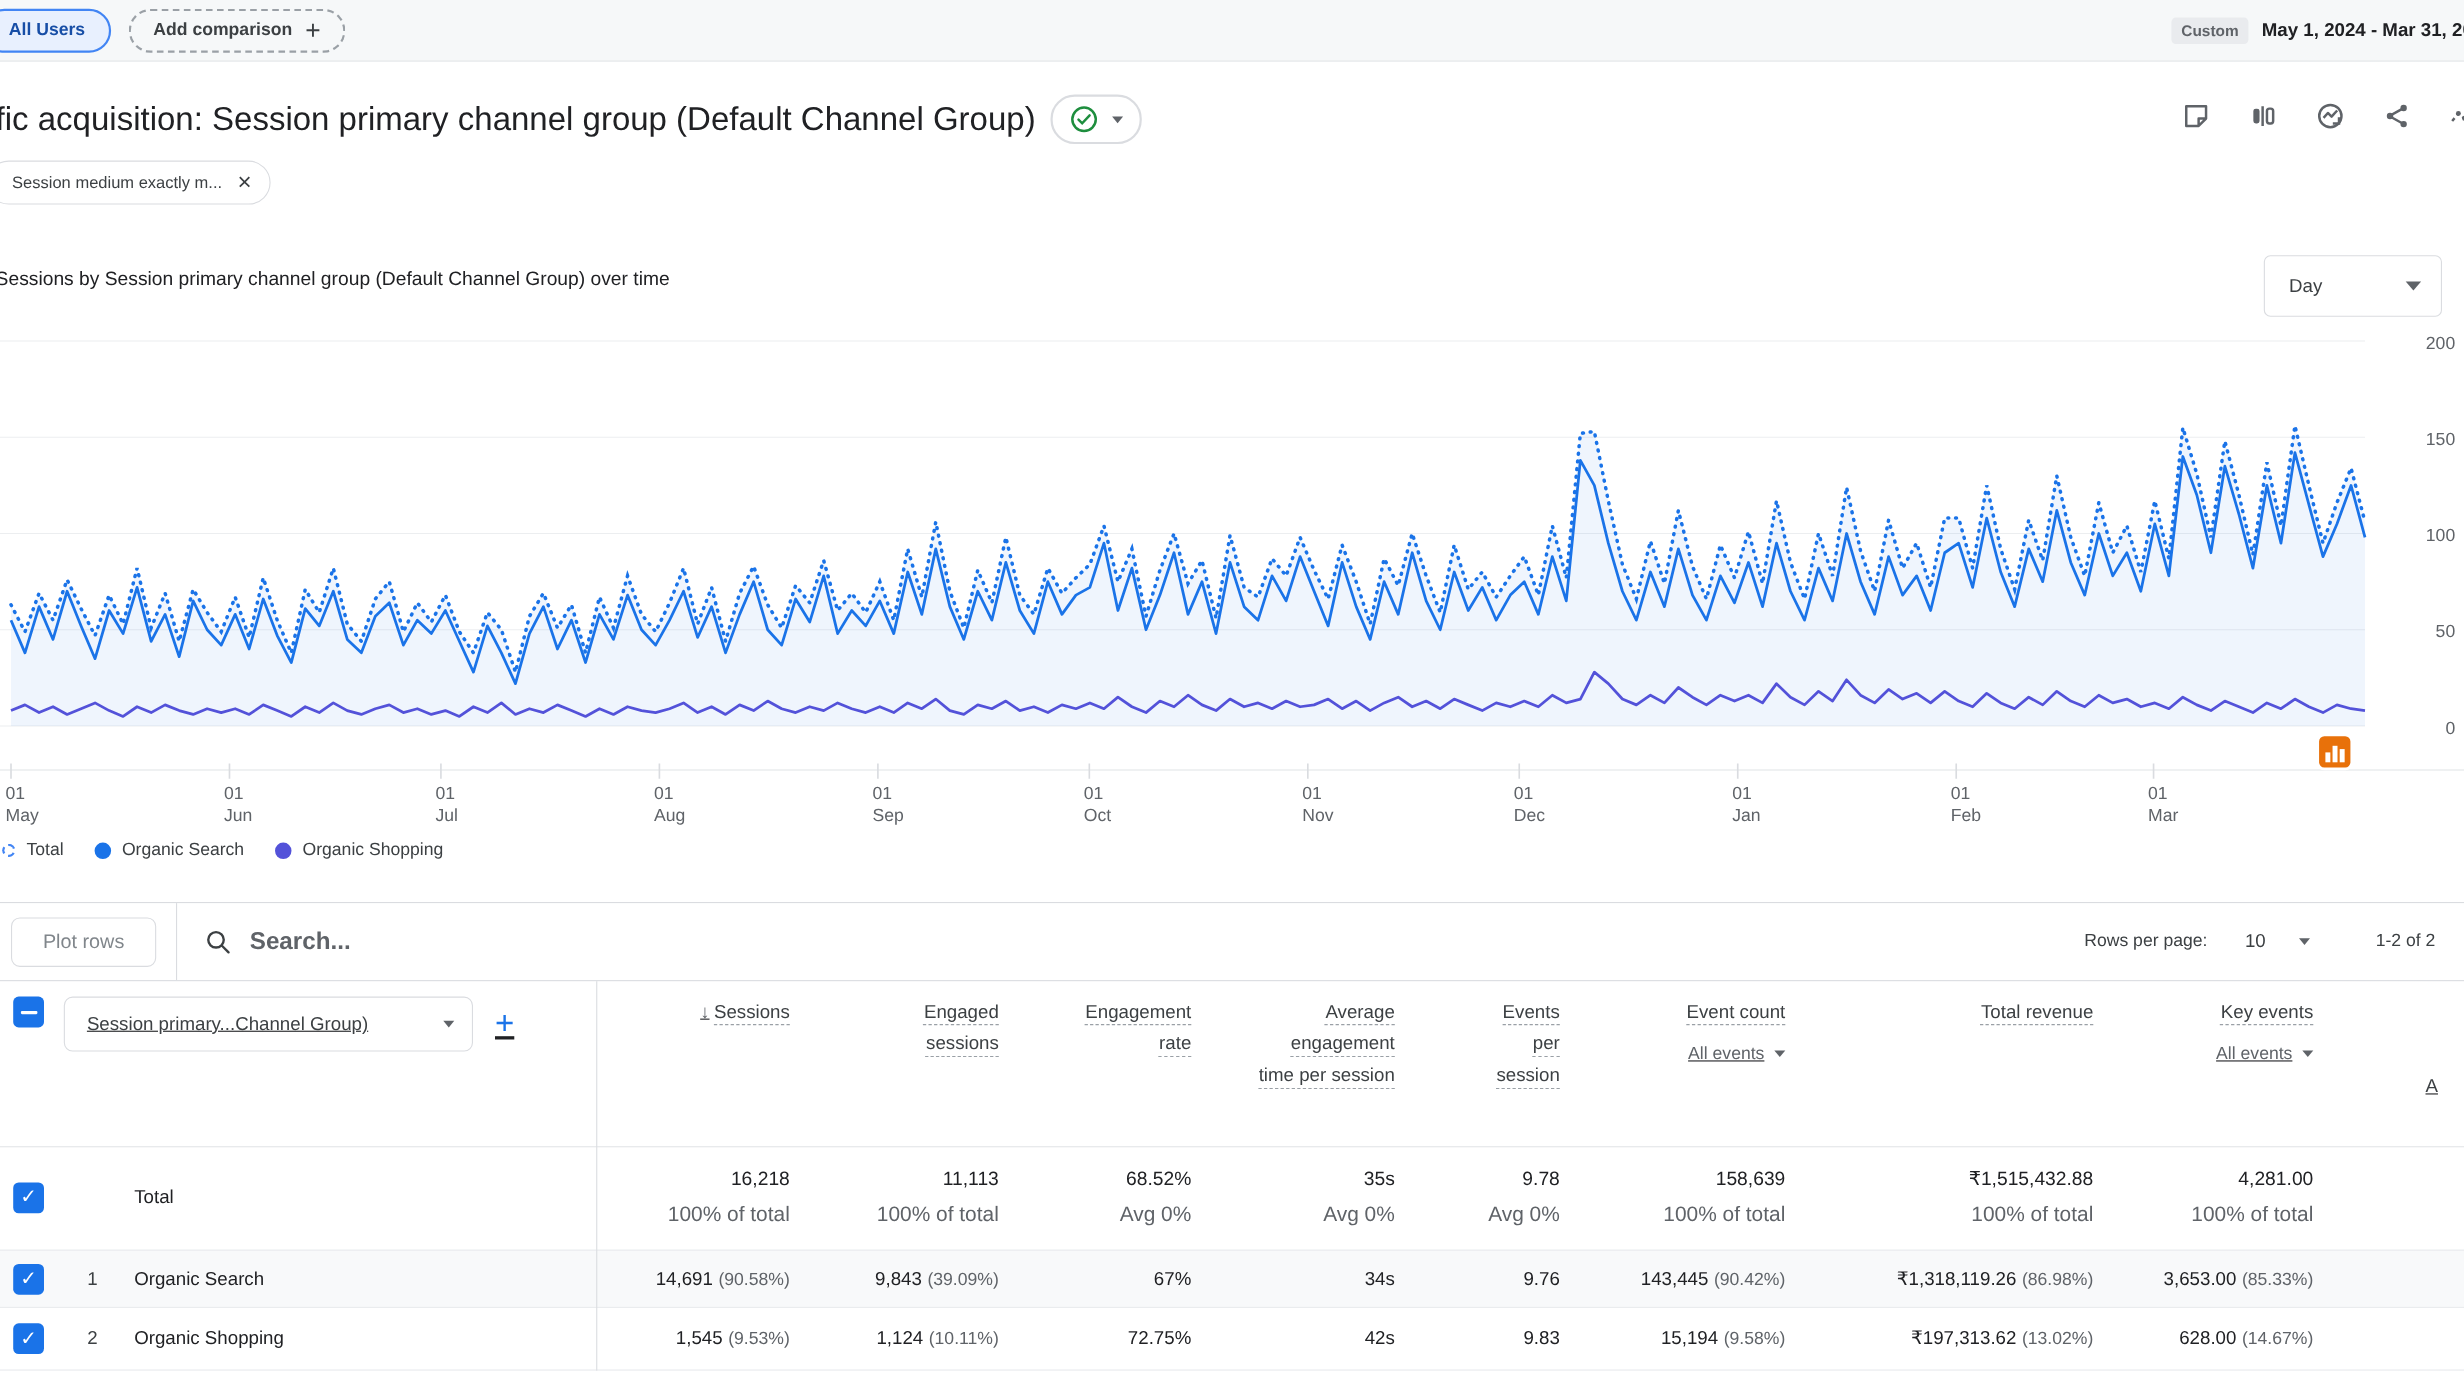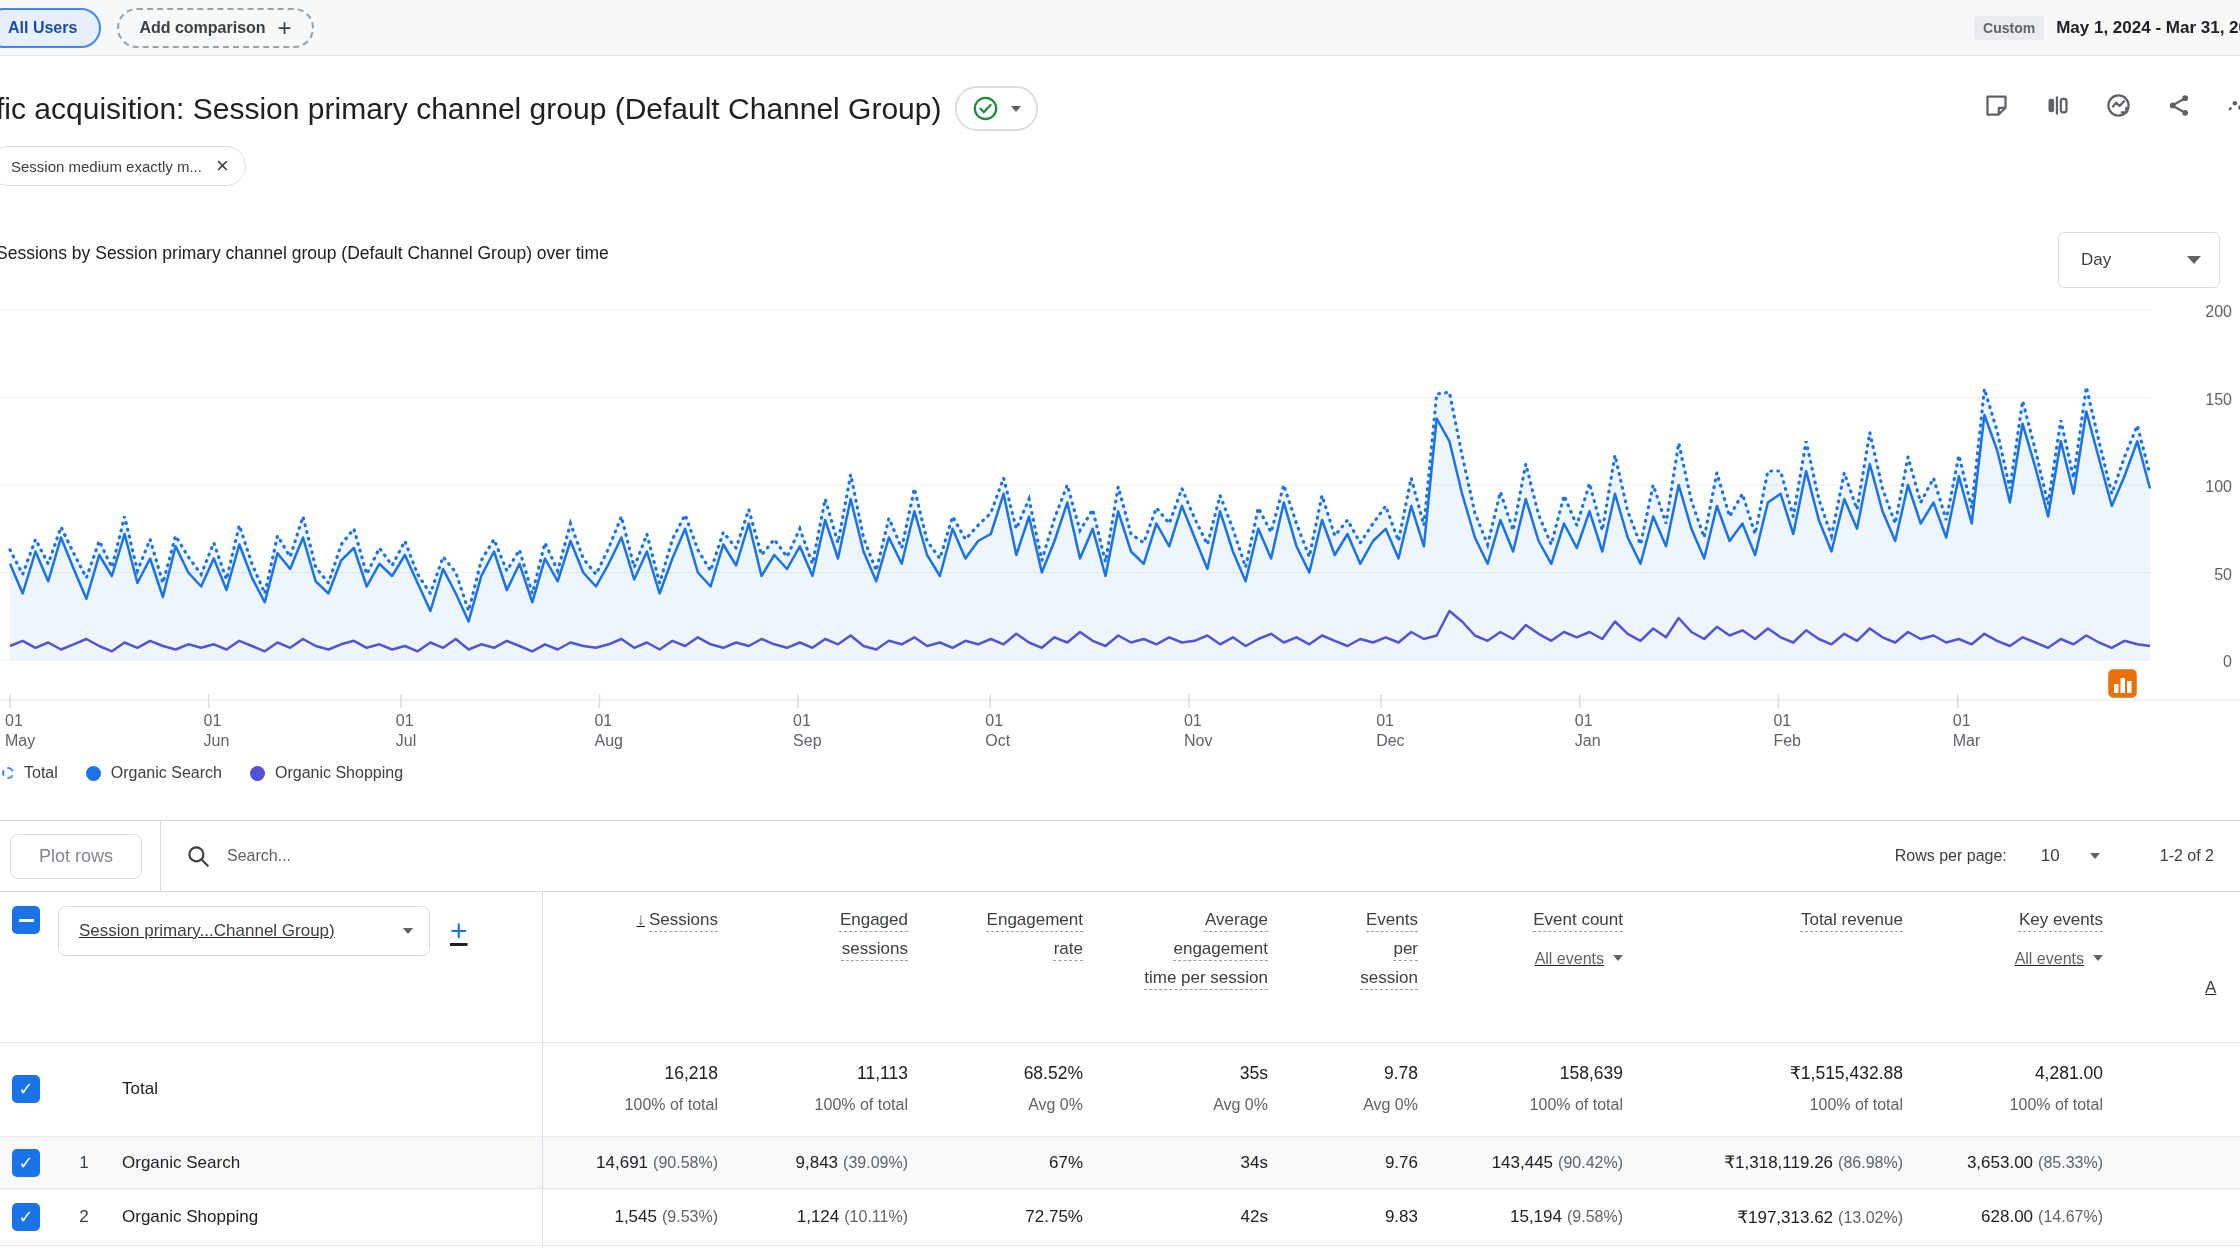--- a/index.html
+++ b/index.html
@@ -38,21 +38,21 @@
   .legend { position:absolute; top:764px; left:2px; display:flex; align-items:center; gap:28px; font-size:16px; color:#3c4043; }
   .legend-item { display:flex; align-items:center; gap:10px; }
   .dot { width:15px; height:15px; border-radius:50%; }
   .dot-dashed { width:12px; height:12px; border-radius:50%; border:2px dashed #4285f4; background:transparent; }
 
   
   .controls { position:absolute; top:820px; left:0; width:100%; height:72px; border-top:1px solid #dadce0;
     border-bottom:1px solid #dadce0; display:flex; align-items:center; background:#fff; }
   .plot-rows-btn { margin-left:10px; border:1.5px solid #dadce0; border-radius:8px; padding:11px 28px; font-size:18px; color:#80868b; background:#fff; }
   .controls-divider { width:1px; align-self:stretch; background:#dadce0; margin-left:18px; }
-  .search-box { display:flex; align-items:center; gap:16px; margin-left:24px; font-size:16px; color:#5f6368; }
+  .search-box { display:flex; align-items:center; gap:16px; margin-left:24px; font-size:22px; color:#5f6368;font-weight:bold; }
   .controls-right { margin-left:auto; display:flex; align-items:center; margin-right:26px; font-size:16px; color:#3c4043; }
   .rpp-value { font-size:17px; margin-left:34px; }
   .controls-right .caret-sm { margin-left:30px; }
   .pagination { margin-left:60px; }
 
   
   .table { position:absolute; top:892px; left:0; width:2240px; }
   .vdiv { position:absolute; left:542px; top:0; bottom:0; width:1px; background:#dadce0; }
   .tgrid { display:grid; grid-template-columns:56px 56px 430px 200px 190px 175px 185px 150px 205px 280px 200px 113px; }
   .header-row { min-height:150px; padding-top:14px; align-items:start;text-decoration:underline; }
@@ -67,21 +67,21 @@
   .col-head { text-align:right; font-size:17px; color:#3c4043; line-height:1.7; padding-right:24px; }
   .col-head .lbl { display:inline-block; text-decoration-line:underline; text-decoration-style:dashed; text-decoration-color:#9aa0a6;
     text-decoration-thickness:1px; text-underline-offset:6px; }
   .sort-arrow { color:#5f6368; margin-right:4px; }
   .sub-filter { font-size:16px; color:#5f6368; margin-top:10px; display:flex; justify-content:flex-end; align-items:center; gap:9px; }
   .partial-head { margin-top:72px; padding-left:78px; font-size:17px; color:#3c4043; text-align:left; }
   .total-row { min-height:94px; border-top:1px solid #e3e5e8; align-items:center; padding:6px 0 8px; }
   .name-cell { font-size:17px; font-weight:500; color:#202124; padding-left:10px; }
   .vcell { text-align:right; padding-right:24px; }
   .vcell .v { font-size:17.5px; font-weight:500; color:#202124; }
-  .vcell .vsub { font-size:16px; color:#5f6368; margin-top:12px; font-weight:400;padding-left:14px; }
+  .vcell .vsub { font-size:19px; color:#5f6368; margin-top:12px; font-weight:400;padding-left:14px; }
   .data-row { height:52px; border-top:1px solid #e8eaed; align-items:center; }
   .data-row.alt { background:#f8f9fa; }
   .data-row.last { height:58px; border-bottom:1px solid #e8eaed; }
   .row-num { text-align:center; font-size:17px; color:#3c4043; }
   .vcell-inline { text-align:right; padding-right:24px; font-size:17px; font-weight:500; color:#202124; white-space:nowrap; }
   .vcell-inline .pct { font-weight:400; color:#5f6368; font-size:16px; margin-left:5px; }
 </style>
 </head>
 <body>
 

